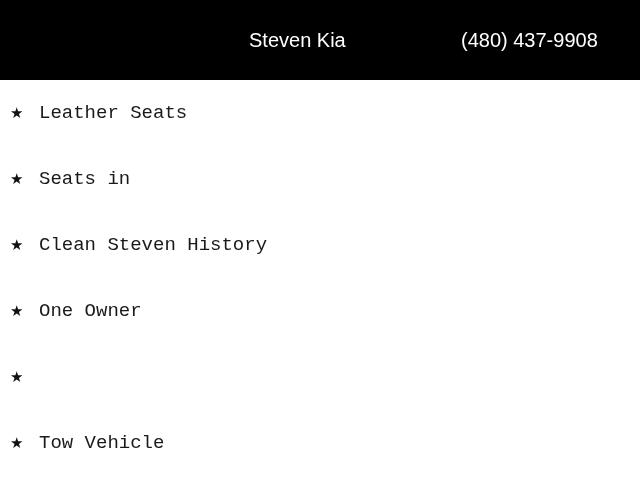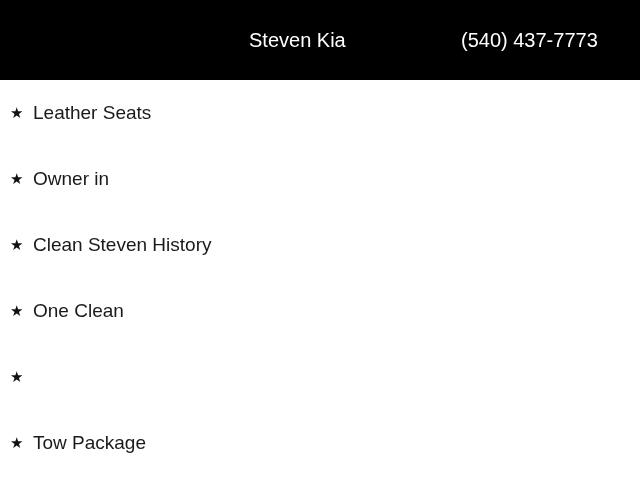--- a/index.html
+++ b/index.html
@@ -69,53 +69,54 @@
     flex: 0 0 16px;
     font-size: 15px;
     line-height: 16px;
     color: #111111;
     text-align: left;
   }
   .feature-label {
     font-size: 19px;
     line-height: 22px;
     color: #1a1a1a;
-    margin-left: 7px;
+    margin-left: 13px;
     white-space: nowrap;
+    font-family: Liberation Mono, monospace;
   }
 </style>
 </head>
 <body>
 
 <div class="page">
 
   <div class="header">
     <span class="header-dealer">Steven Kia</span>
-    <span class="header-phone">(540) 437-7773</span>
+    <span class="header-phone">(480) 437-9908</span>
   </div>
 
   <ul class="features">
     <li class="feature-item">
       <span class="bullet-icon">★</span>
       <span class="feature-label">Leather Seats</span>
     </li>
     <li class="feature-item">
       <span class="bullet-icon">★</span>
-      <span class="feature-label">Owner in</span>
+      <span class="feature-label">Seats in</span>
     </li>
     <li class="feature-item">
       <span class="bullet-icon">★</span>
       <span class="feature-label">Clean Steven History</span>
     </li>
     <li class="feature-item">
       <span class="bullet-icon">★</span>
-      <span class="feature-label">One Clean</span>
+      <span class="feature-label">One Owner</span>
     </li>
     <li class="feature-item">
       <span class="bullet-icon">★</span>
     </li>
     <li class="feature-item">
       <span class="bullet-icon">★</span>
-      <span class="feature-label">Tow Package</span>
+      <span class="feature-label">Tow Vehicle</span>
     </li>
   </ul>
 
 </div>
 
 </body></html>

